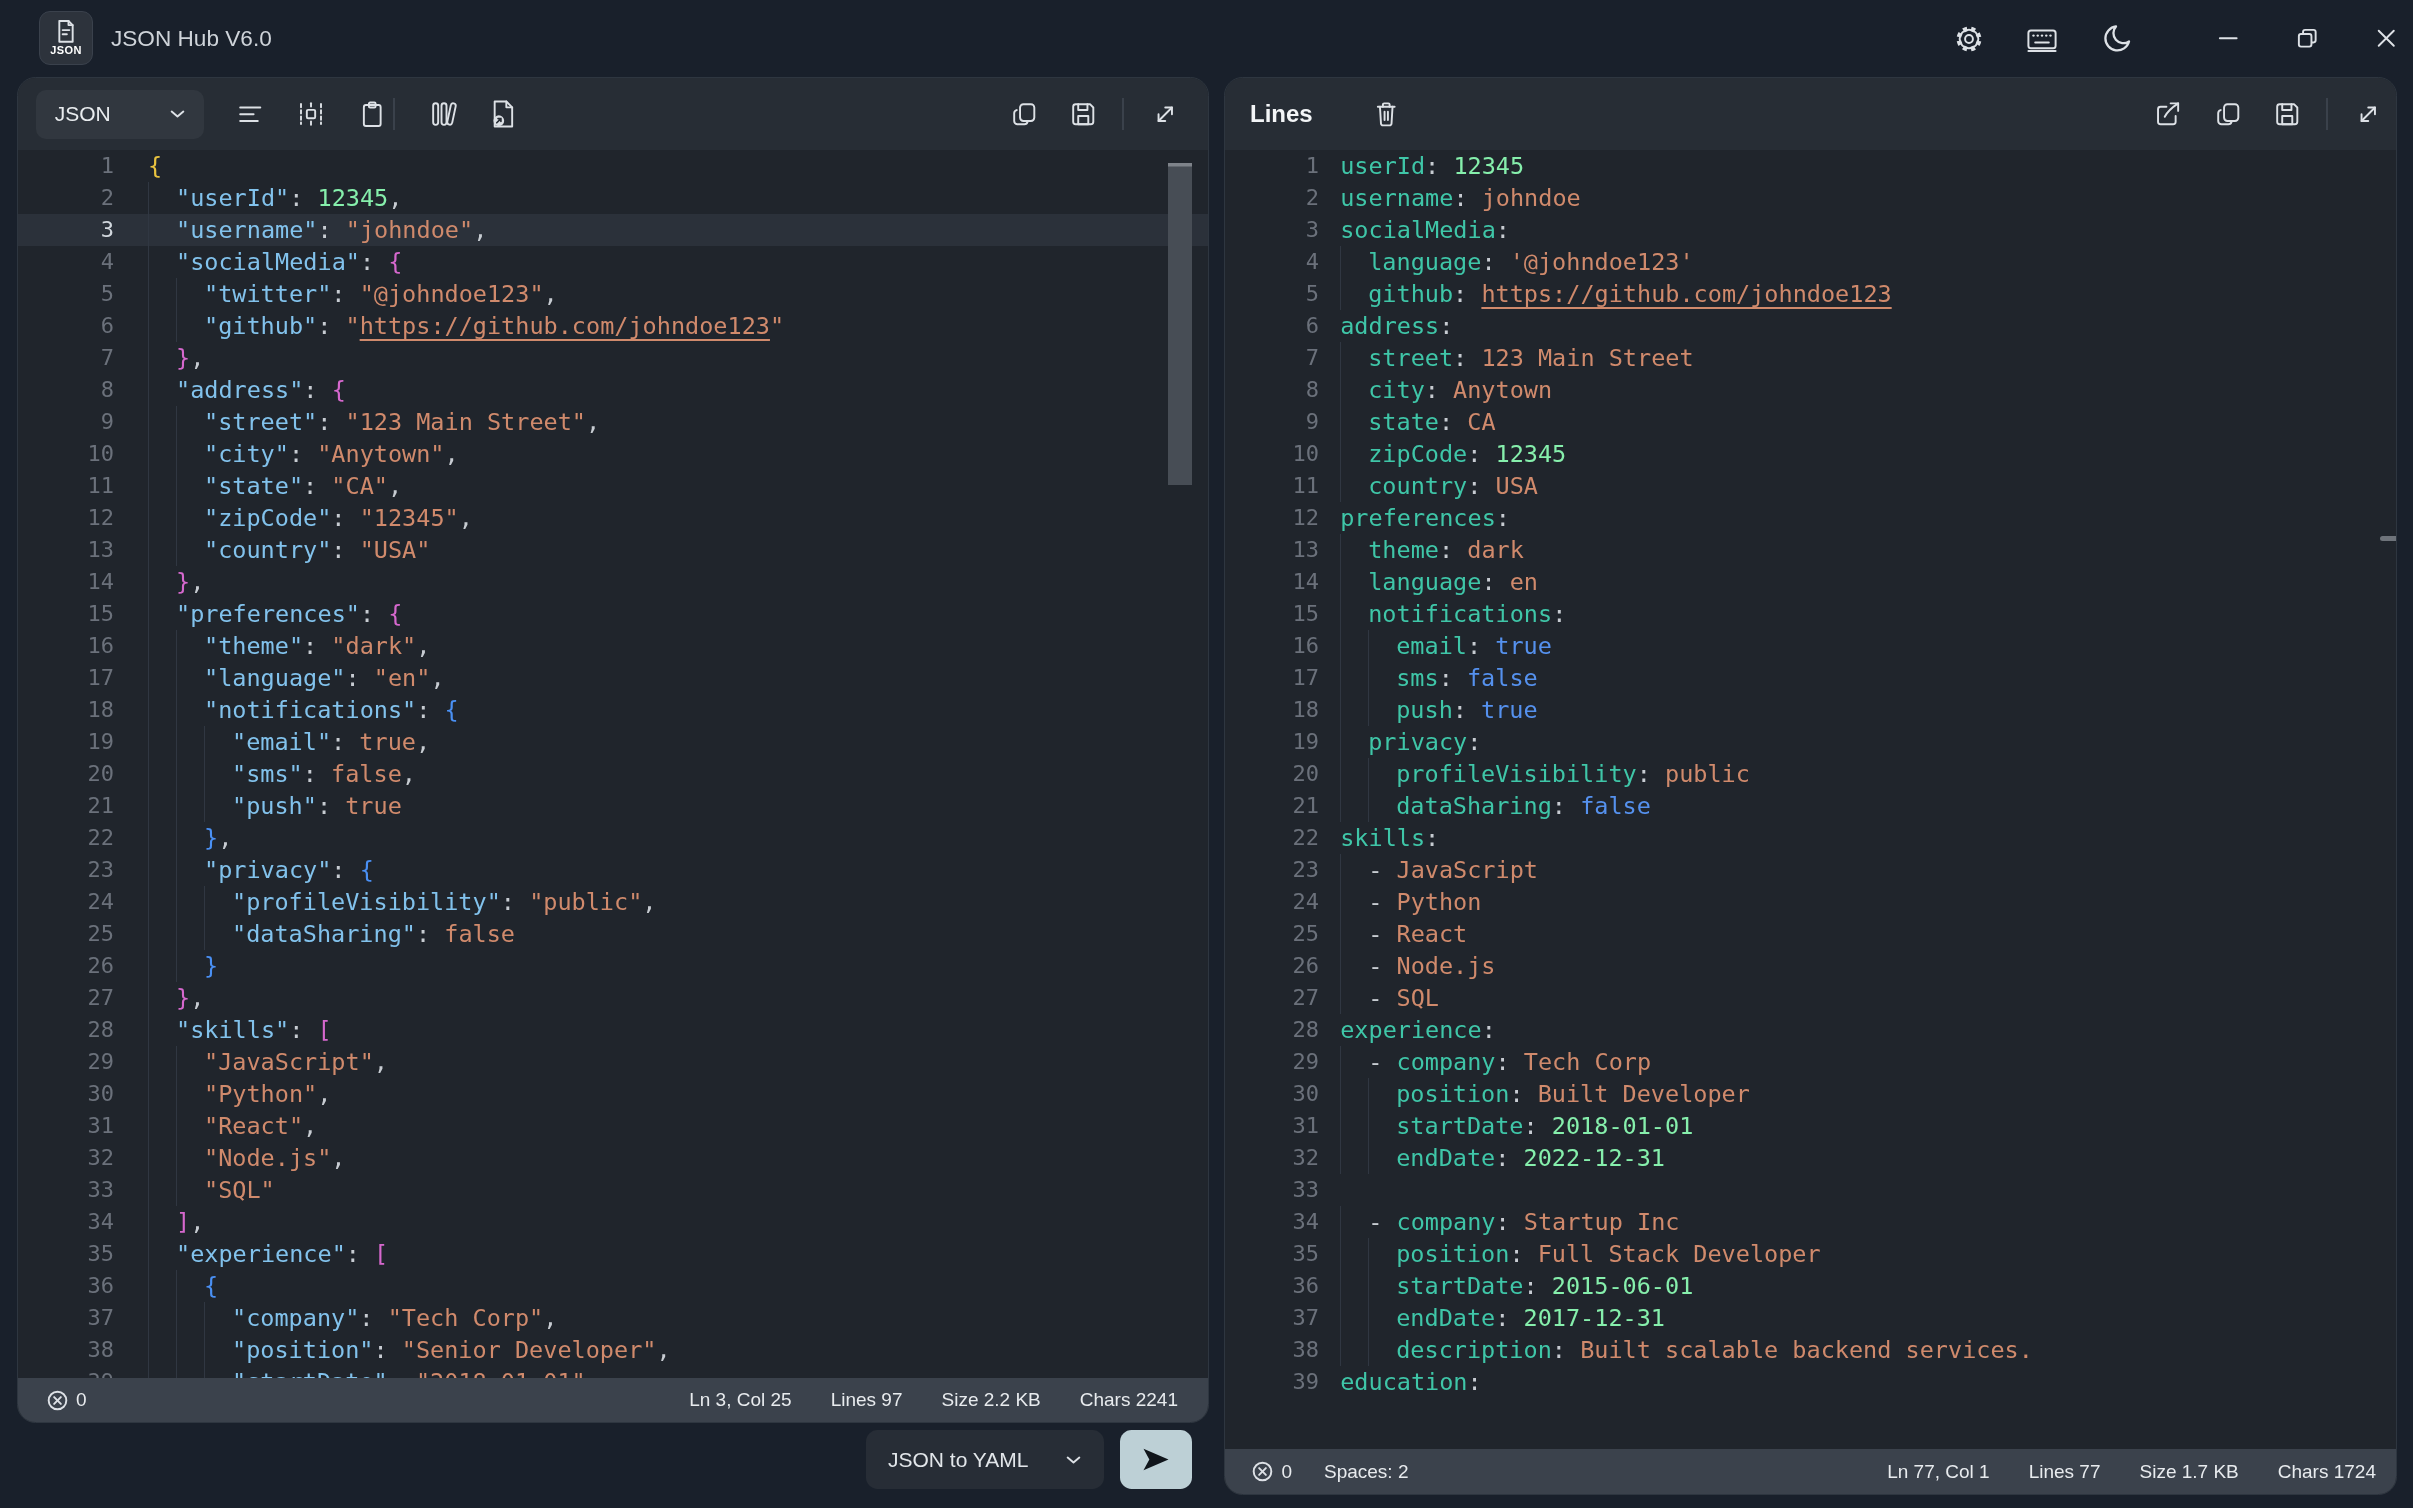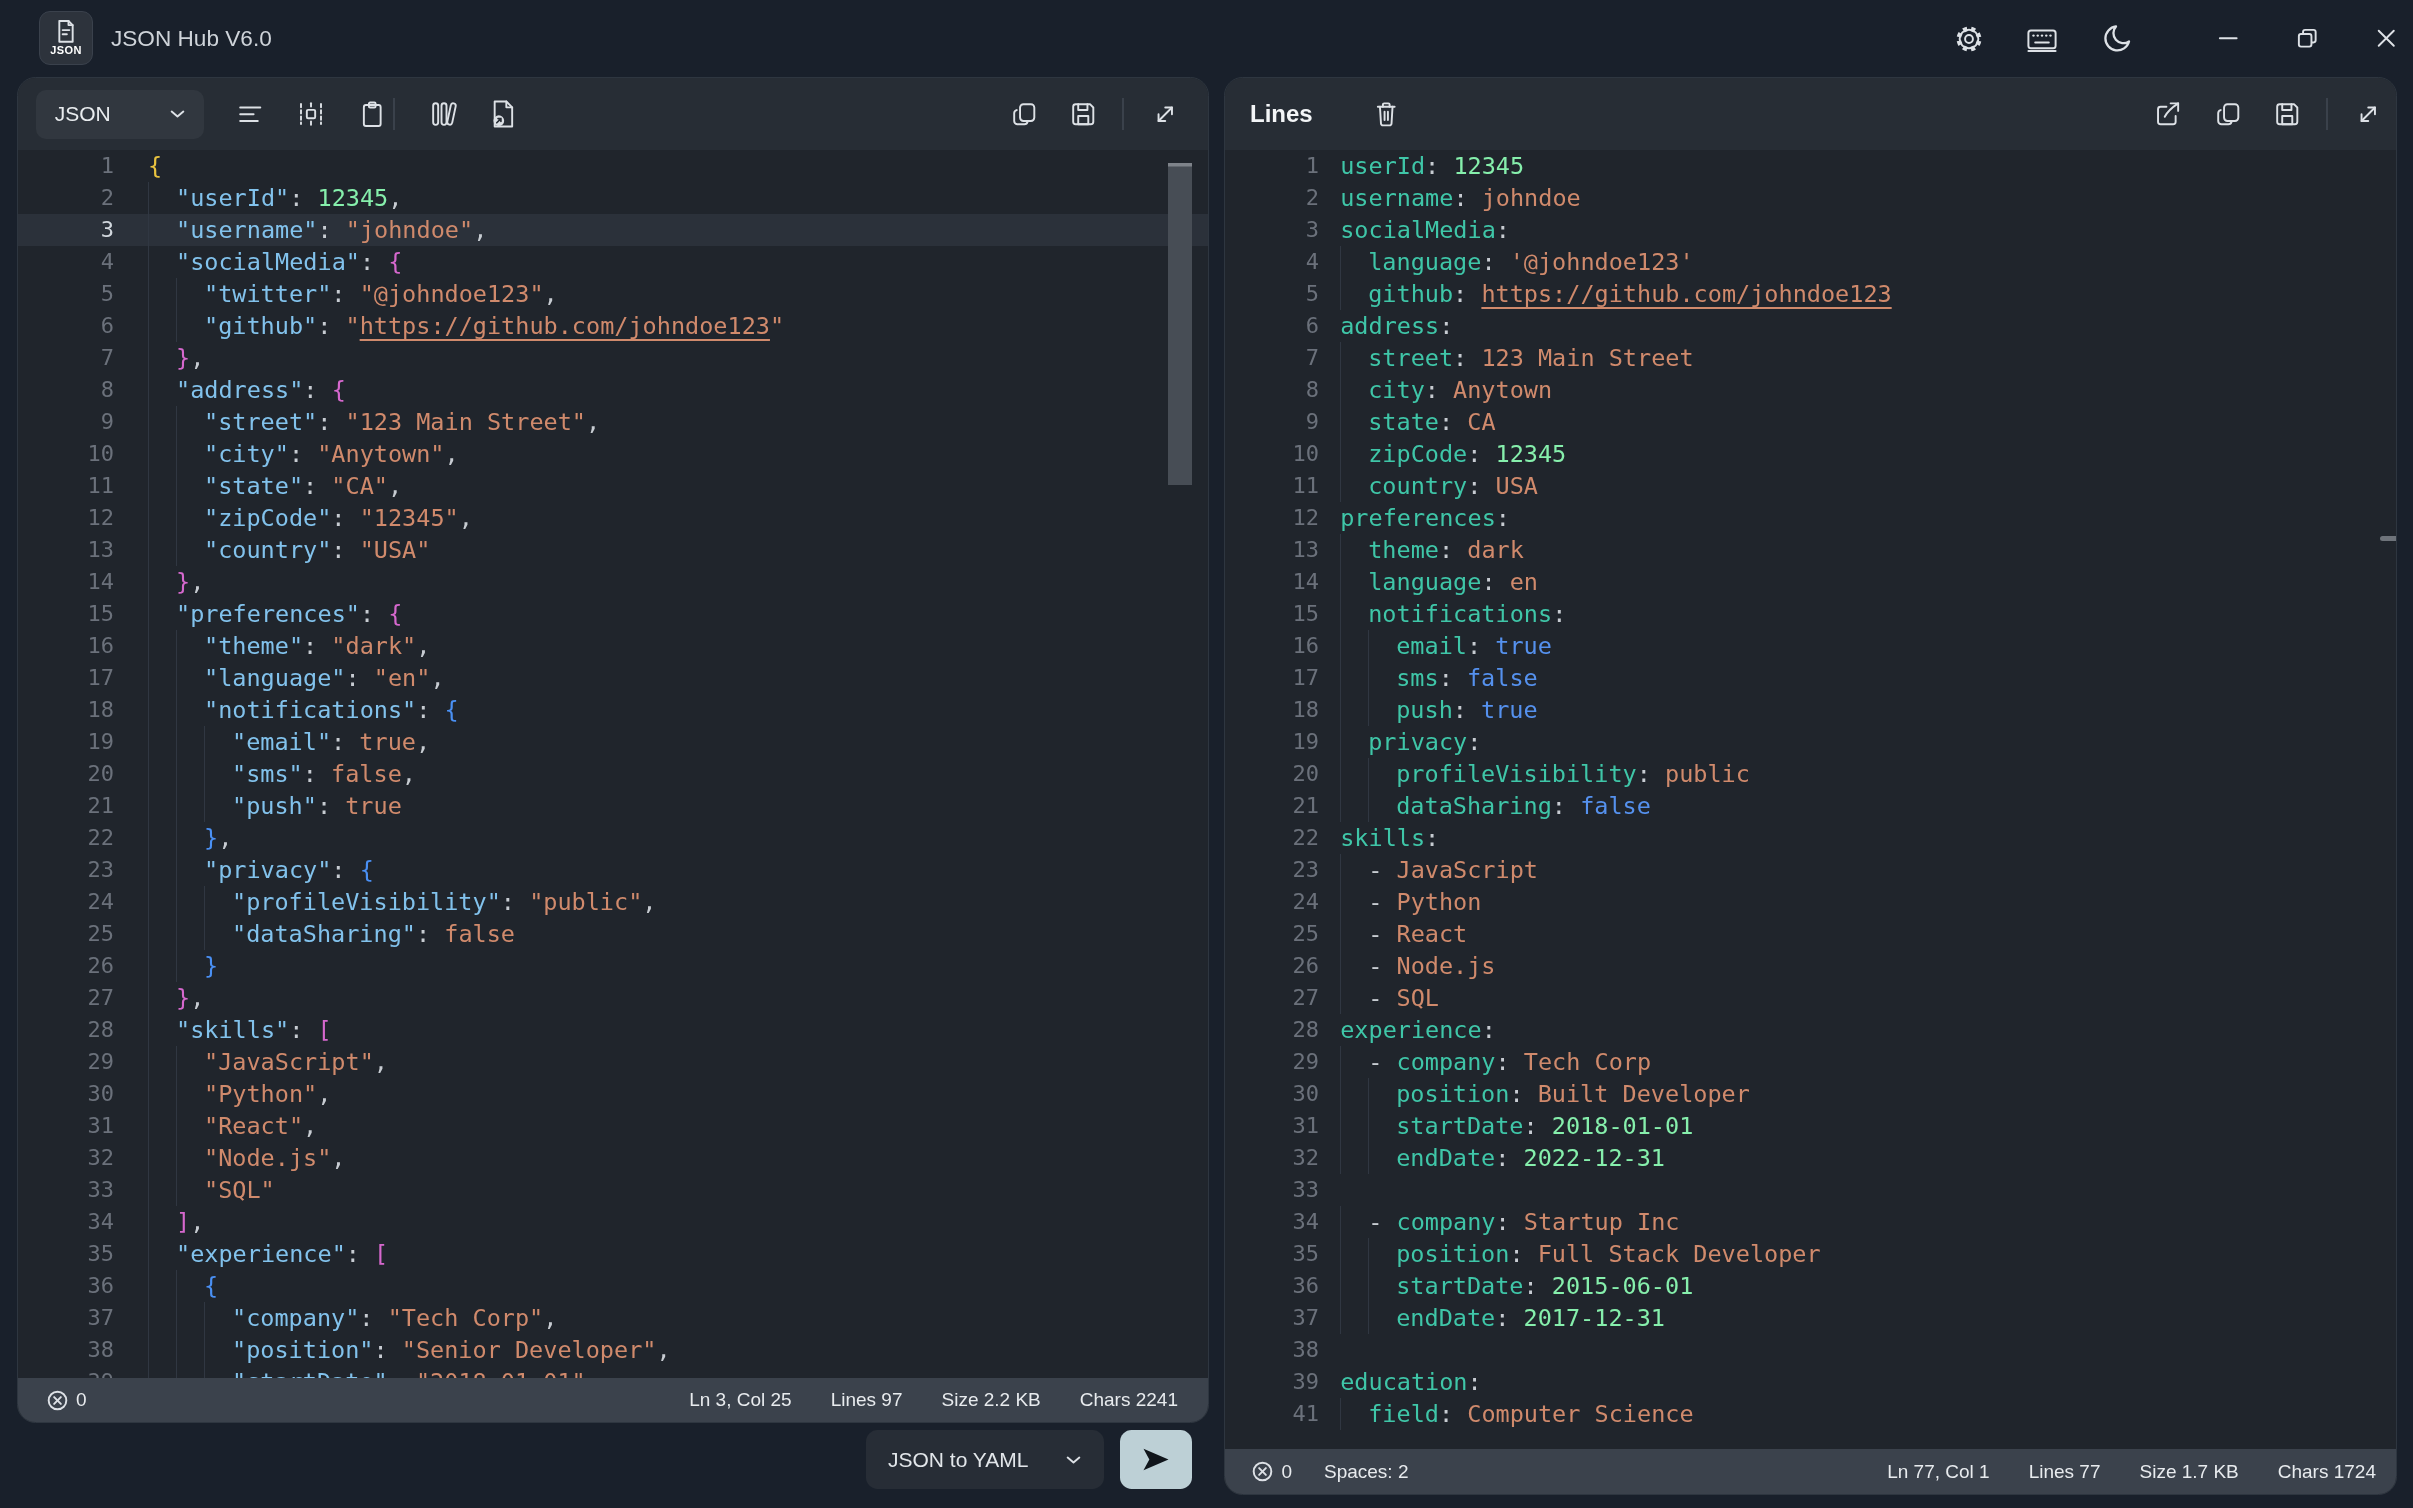--- a/index.html
+++ b/index.html
@@ -364,23 +364,22 @@
       <div class="crow"><span class="gut">28</span><span class="code" style="--ind: 0;"><span class="tk-yk">experience</span><span class="tk-pun">:</span></span></div>
       <div class="crow"><span class="gut">29</span><span class="code" style="--ind: 1;"><span class="tk-pun">- </span><span class="tk-yk">company</span><span class="tk-pun">: </span><span class="tk-str">Tech Corp</span></span></div>
       <div class="crow"><span class="gut">30</span><span class="code" style="--ind: 2;"><span class="tk-yk">position</span><span class="tk-pun">: </span><span class="tk-str">Built Developer</span></span></div>
       <div class="crow"><span class="gut">31</span><span class="code" style="--ind: 2;"><span class="tk-yk">startDate</span><span class="tk-pun">: </span><span class="tk-num">2018-01-01</span></span></div>
       <div class="crow"><span class="gut">32</span><span class="code" style="--ind: 2;"><span class="tk-yk">endDate</span><span class="tk-pun">: </span><span class="tk-num">2022-12-31</span></span></div>
       <div class="crow"><span class="gut">33</span></div>
       <div class="crow"><span class="gut">34</span><span class="code" style="--ind: 1;"><span class="tk-pun">- </span><span class="tk-yk">company</span><span class="tk-pun">: </span><span class="tk-str">Startup Inc</span></span></div>
       <div class="crow"><span class="gut">35</span><span class="code" style="--ind: 2;"><span class="tk-yk">position</span><span class="tk-pun">: </span><span class="tk-str">Full Stack Developer</span></span></div>
       <div class="crow"><span class="gut">36</span><span class="code" style="--ind: 2;"><span class="tk-yk">startDate</span><span class="tk-pun">: </span><span class="tk-num">2015-06-01</span></span></div>
       <div class="crow"><span class="gut">37</span><span class="code" style="--ind: 2;"><span class="tk-yk">endDate</span><span class="tk-pun">: </span><span class="tk-num">2017-12-31</span></span></div>
-      <div class="crow"><span class="gut">38</span></div>
+      <div class="crow"><span class="gut">38</span><span class="code" style="--ind: 2;"><span class="tk-yk">description</span><span class="tk-pun">: </span><span class="tk-str">Built scalable backend services.</span></span></div>
       <div class="crow"><span class="gut">39</span><span class="code" style="--ind: 0;"><span class="tk-yk">education</span><span class="tk-pun">:</span></span></div>
-      <div class="crow"><span class="gut">41</span><span class="code" style="--ind: 1;"><span class="tk-yk">field</span><span class="tk-pun">: </span><span class="tk-str">Computer Science</span></span></div>
     </div>
   <div class="vscroll-dash"></div>
 
   <div class="statusbar">
     <div class="sgroup tight">
       <div class="err">
         <svg width="21" height="21" viewBox="0 0 25 25">
           <circle class="stroke-ic" cx="12.5" cy="12.5" r="10.5" stroke-width="1.8"></circle>
           <line class="stroke-ic" x1="8.5" y1="8.5" x2="16.5" y2="16.5" stroke-width="1.8"></line>
           <line class="stroke-ic" x1="16.5" y1="8.5" x2="8.5" y2="16.5" stroke-width="1.8"></line>

